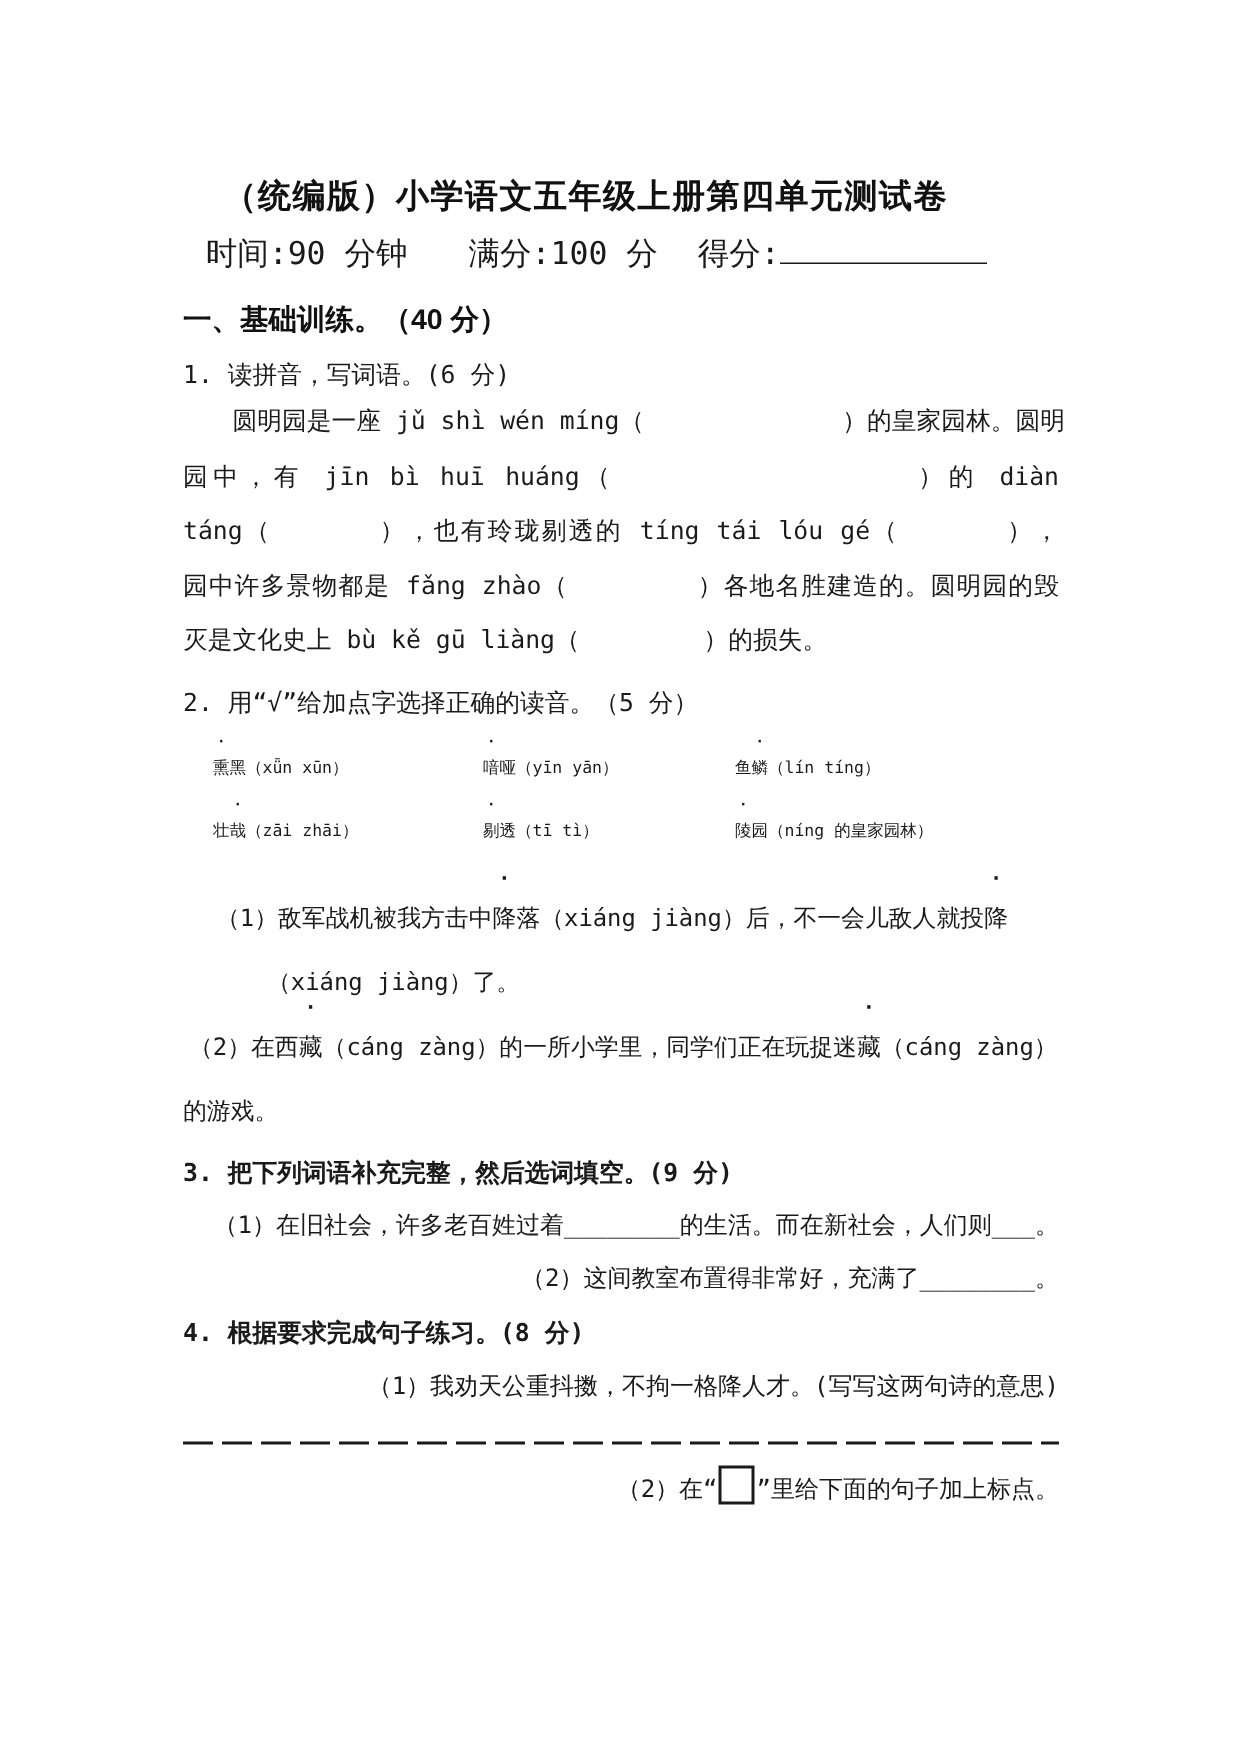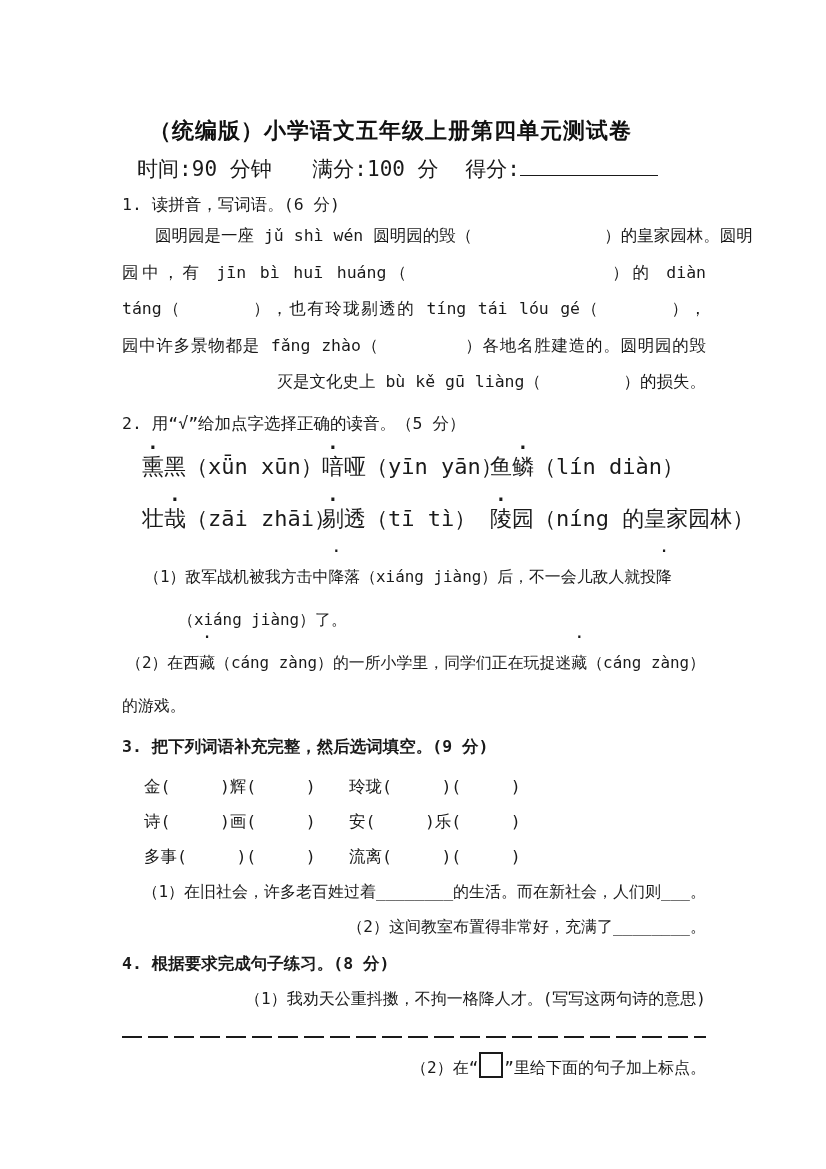--- a/index.html
+++ b/index.html
@@ -32,28 +32,28 @@
   .content { margin-left:122px; width:584px; }
   .sec {
     margin:18px 0 0 0;
     font-family:"Liberation Sans","DejaVu Sans",sans-serif;
     font-weight:700; font-size:19px; line-height:27px; color:#111;
     white-space:nowrap;
   }
   .qhead { margin-top:9px; font-size:16.5px; line-height:27px; white-space:nowrap; }
   .pline {
     font-size:16.5px; line-height:36.5px;
-    white-space:pre; width:584px;text-align:right;
+    white-space:pre; width:584px;
   }
   .j { text-align:justify; text-align-last:justify; }
   .words {
     display:grid; grid-template-columns:180px 168px auto;
-    row-gap:23px;
+    row-gap:13px;
     padding-left:20px; margin-top:15px;
-    font-size:22px; line-height:29px;
+    font-size:11px; line-height:29px;
     white-space:nowrap;
   }
   .dc { position:relative; display:inline-block; }
   .dc::after {
     content:"\00B7";
     position:absolute; left:50%; top:-0.68em; transform:translateX(-50%);
     font-weight:700; font-size:0.85em; line-height:1;
   }
   .sent { font-size:15.9px; line-height:43px; white-space:nowrap; }
   .sent.first { margin-top:22px; }
@@ -87,55 +87,48 @@
   <h1 class="title">（统编版）小学语文五年级上册第四单元测试卷</h1>
 
   <div class="info">
     <span class="seg">时间:90 分钟</span>
     <span class="seg">满分:100 分</span>
     <span>得分:</span><span class="score-line"></span>
   </div>
 
   <div class="content">
 
+    <div class="sec">一、基础训练。（40 分）</div>
 
     <div class="qhead">1. 读拼音，写词语。(6 分)</div>
-    <div class="pline j">　　圆明园是一座 jǔ shì wén 圆明园的毁（　　　　　　　　）的皇家园林。圆明</div>
+    <div class="pline j">　　圆明园是一座 jǔ shì wén míng（　　　　　　　　）的皇家园林。圆明</div>
     <div class="pline j">园中，有 jīn bì huī huáng（　　　　　　　　　　）的 diàn</div>
     <div class="pline j">táng（　　　　），也有玲珑剔透的 tíng tái lóu gé（　　　　），</div>
     <div class="pline j">园中许多景物都是 fǎng zhào（　　　　　）各地名胜建造的。圆明园的毁</div>
     <div class="pline">灭是文化史上 bù kě gū liàng（　　　　　）的损失。</div>
 
     <div class="qhead">2. 用“√”给加点字选择正确的读音。（5 分）</div>
 
     <div class="words">
       <span class="word"><span></span><span class="dc">熏</span><span>黑（xǖn xūn）</span></span>
       <span class="word"><span></span><span class="dc">喑</span><span>哑（yīn yān）</span></span>
-      <span class="word"><span>鱼</span><span class="dc">鳞</span><span>（lín diàn）</span></span>
+      <span class="word"><span>鱼</span><span class="dc">鳞</span><span>（lín tíng）</span></span>
       <span class="word"><span>壮</span><span class="dc">哉</span><span>（zāi zhāi）</span></span>
       <span class="word"><span></span><span class="dc">剔</span><span>透（tī tì）</span></span>
       <span class="word"><span></span><span class="dc">陵</span><span>园（níng 的皇家园林）</span></span>
     </div>
 
     <div class="sent first ind1"><span>（1）敌军战机被我方击中</span><span class="dc">降</span><span>落（xiáng jiàng）后，不一会儿敌人就投</span><span class="dc">降</span><span></span></div>
     <div class="sent cont1">（xiáng jiàng）了。</div>
 
     <div class="sent ind2"><span>（2）在西</span><span class="dc">藏</span><span>（cáng zàng）的一所小学里，同学们正在玩捉迷</span><span class="dc">藏</span><span>（cáng zàng）</span></div>
     <div class="sent">的游戏。</div>
 
     <div class="qhead2">3. 把下列词语补充完整，然后选词填空。(9 分)</div>
 
-    <div class="wgrid">
-      <span>金(　　　)辉(　　　)</span>
-      <span>玲珑(　　　)(　　　)</span>
-      <span>诗(　　　)画(　　　)</span>
-      <span>安(　　　)乐(　　　)</span>
-      <span>多事(　　　)(　　　)</span>
-      <span>流离(　　　)(　　　)</span>
-    </div>
 
     <div class="fill">（1）在旧社会，许多老百姓过着________的生活。而在新社会，人们则___。</div>
     <div class="fill">（2）这间教室布置得非常好，充满了________。</div>
 
     <div class="qhead2">4. 根据要求完成句子练习。(8 分)</div>
 
     <div class="fill">（1）我劝天公重抖擞，不拘一格降人才。(写写这两句诗的意思)</div>
 
     <div class="dashline"></div>
 

